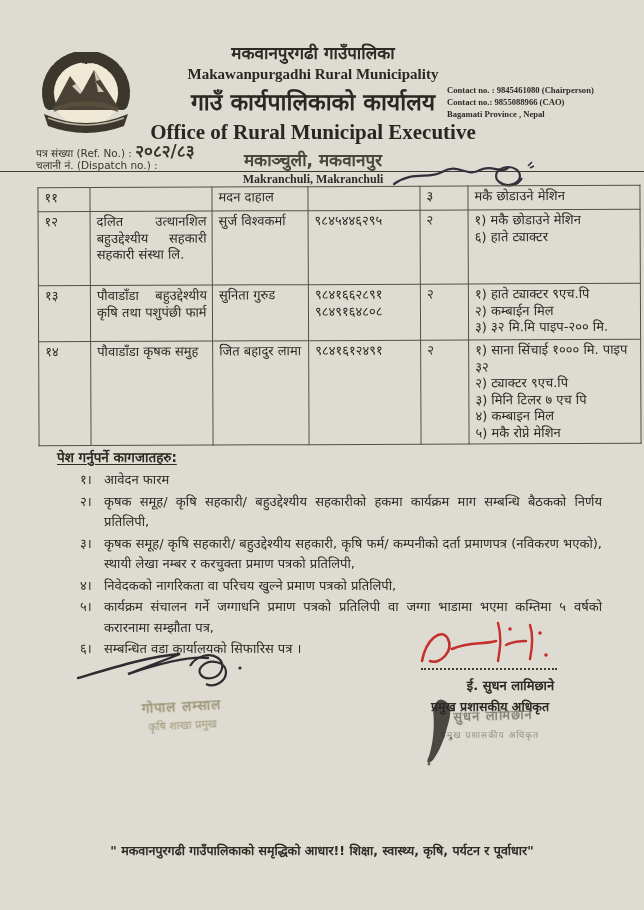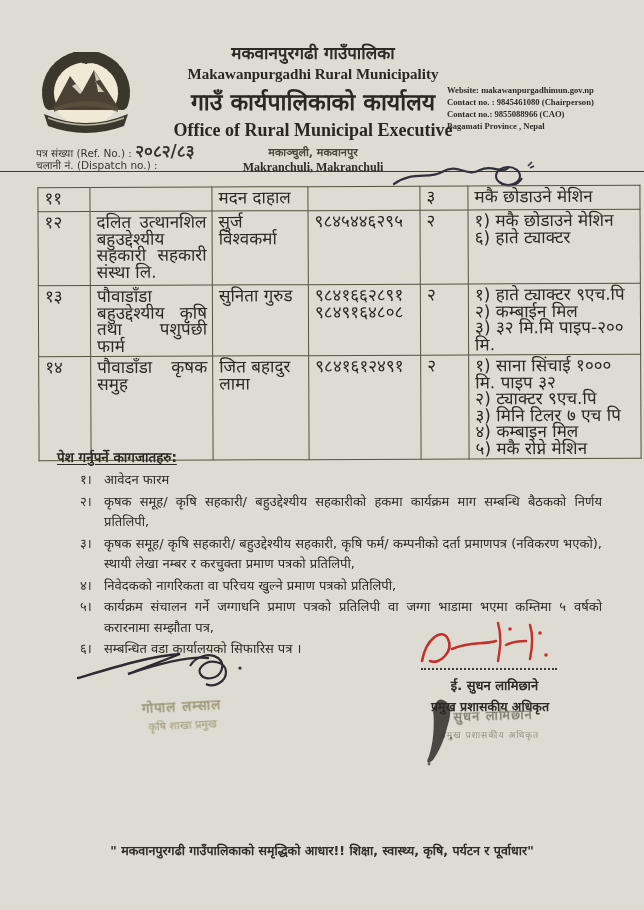--- a/index.html
+++ b/index.html
@@ -11,53 +11,53 @@
       #f6f2e3;
     font-family:"DejaVu Sans", sans-serif;
     color:#33302a;
   }
   .abs{position:absolute;}
   
   .lh-center{left:148px;top:41px;width:330px;text-align:center;}
   .lh-np1{font-size:17px;font-weight:bold;color:#2e2b26;}
   .lh-en1{font-size:15px;font-weight:bold;font-family:"Liberation Serif", serif;color:#2a2722;margin-top:2px;}
   .lh-np2{font-size:23px;font-weight:bold;color:#2b2823;margin-top:2px;}
-  .lh-en2{font-size:18px;font-weight:bold;font-family:"Liberation Serif", serif;color:#2a2722;margin-top:3px;}
-  .lh-np3{font-size:11px;font-weight:bold;color:#4a463c;margin-top:3px;filter:blur(.3px);}
+  .lh-en2{font-size:21px;font-weight:bold;font-family:"Liberation Serif", serif;color:#2a2722;margin-top:3px;}
+  .lh-np3{font-size:17px;font-weight:bold;color:#4a463c;margin-top:3px;filter:blur(.3px);}
   .lh-en3{font-size:12px;font-weight:bold;font-family:"Liberation Serif", serif;color:#2f2c27;margin-top:1px;}
   .contact{left:447px;top:84px;width:196px;font-size:8.6px;font-weight:bold;line-height:12px;color:#2e2b26;font-family:"Liberation Serif", serif;}
   .contact .np{font-size:11.5px;line-height:15px;font-family:"DejaVu Sans", sans-serif;}
   .refline{left:36px;top:139px;font-size:10.5px;color:#3a362f;}
   .refline b{font-size:17px;}
   .dispatchline{left:36px;top:158px;font-size:10.5px;color:#3a362f;}
   .hrule{left:0;top:171px;width:644px;height:0;border-top:1.6px solid #3e3b34;}
   
   table.main{position:absolute;left:38px;top:186px;border-collapse:collapse;table-layout:fixed;transform:rotate(-0.25deg);}
-  table.main td{border:1.2px solid #55503f;vertical-align:top;padding:2px 5px 2px 6px;font-size:17px;line-height:16.5px;color:#2c2923;}
+  table.main td{border:1.2px solid #55503f;vertical-align:top;padding:2px 5px 2px 6px;font-size:13px;line-height:16.5px;color:#2c2923;}
   td.c-sn{width:40px;}
   td.c-org{width:110px;text-align:justify;margin-left:43px;}
   td.c-name{width:84px;}
   td.c-phone{width:100px;}
   td.c-qty{width:36px;}
   td.c-items{width:160px;}
   .item-line{display:block;}
   
   .docs-head{left:57px;top:448px;font-size:13.5px;font-weight:bold;color:#2c2923;text-decoration:underline;text-underline-offset:2px;}
   .docs{left:80px;top:470px;width:522px;}
   .doc-item{display:flex;margin-bottom:1px;font-size:13px;line-height:20.5px;color:#2e2b25;}
   .doc-num{width:24px;flex:0 0 24px;}
   .doc-text{flex:1;text-align:justify;}
   
   .sig-left-svg{left:72px;top:638px;}
   .stamp-left{left:92px;top:697px;width:180px;text-align:center;transform:rotate(-3deg);color:rgba(140,134,96,.8);filter:blur(.4px);}
   .stamp-left .l1{font-size:13.5px;font-weight:bold;letter-spacing:1px;}
   .stamp-left .l2{font-size:11px;margin-top:2px;}
   .sig-red-svg{left:412px;top:615px;}
   .dotline{left:421px;top:668px;width:136px;border-bottom:2.4px dotted #3c3a33;height:0;}
-  .sig-name{left:402px;top:676px;width:185px;text-align:center;font-size:13px;font-weight:bold;color:#2c2923;}
+  .sig-name{left:418px;top:676px;width:185px;text-align:center;font-size:13px;font-weight:bold;color:#2c2923;}
   .sig-title{left:390px;top:698px;width:200px;text-align:center;font-size:12.5px;font-weight:bold;color:#2c2923;}
   .stamp-right1{left:408px;top:706px;width:170px;text-align:center;font-size:13px;font-weight:bold;color:rgba(85,82,66,.65);transform:rotate(-2deg);filter:blur(.4px);letter-spacing:1px;}
   .stamp-right2{left:415px;top:728px;width:150px;text-align:center;font-size:9px;color:rgba(85,82,66,.55);filter:blur(.4px);letter-spacing:1px;}
   
   .footer{left:0;top:842px;width:644px;text-align:center;font-size:12.5px;font-weight:600;color:#2f2c26;}
 </style>
 </head>
 <body>
 
 <div id="page">
@@ -77,21 +77,20 @@
   <div class="abs lh-center">
     <div class="lh-np1">मकवानपुरगढी गाउँपालिका</div>
     <div class="lh-en1">Makawanpurgadhi Rural Municipality</div>
     <div class="lh-np2">गाउँ कार्यपालिकाको कार्यालय</div>
     <div class="lh-en2">Office of Rural Municipal Executive</div>
     <div class="lh-np3">मकाञ्चुली, मकवानपुर</div>
     <div class="lh-en3">Makranchuli,  Makranchuli</div>
   </div>
 
   <div class="abs contact">
-    <div>Website: makawanpurgadhimun.gov.np</div>
     <div>Contact no. : 9845461080  (Chairperson)</div>
     <div>Contact no.: 9855088966  (CAO)</div>
     <div>Bagamati Province , Nepal</div>
   </div>
 
   <div class="abs refline">
     <span>पत्र संख्या (Ref. No.) :</span>
     <b>२०८२/८३</b>
   </div>
   <div class="abs dispatchline">

